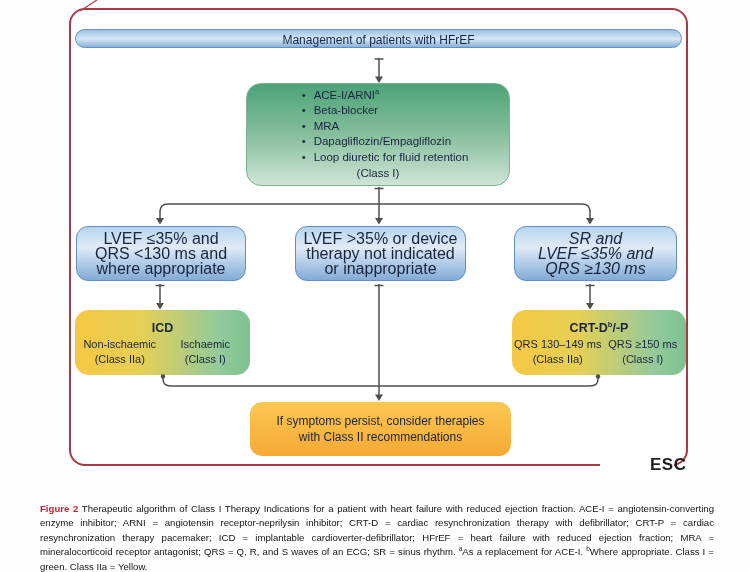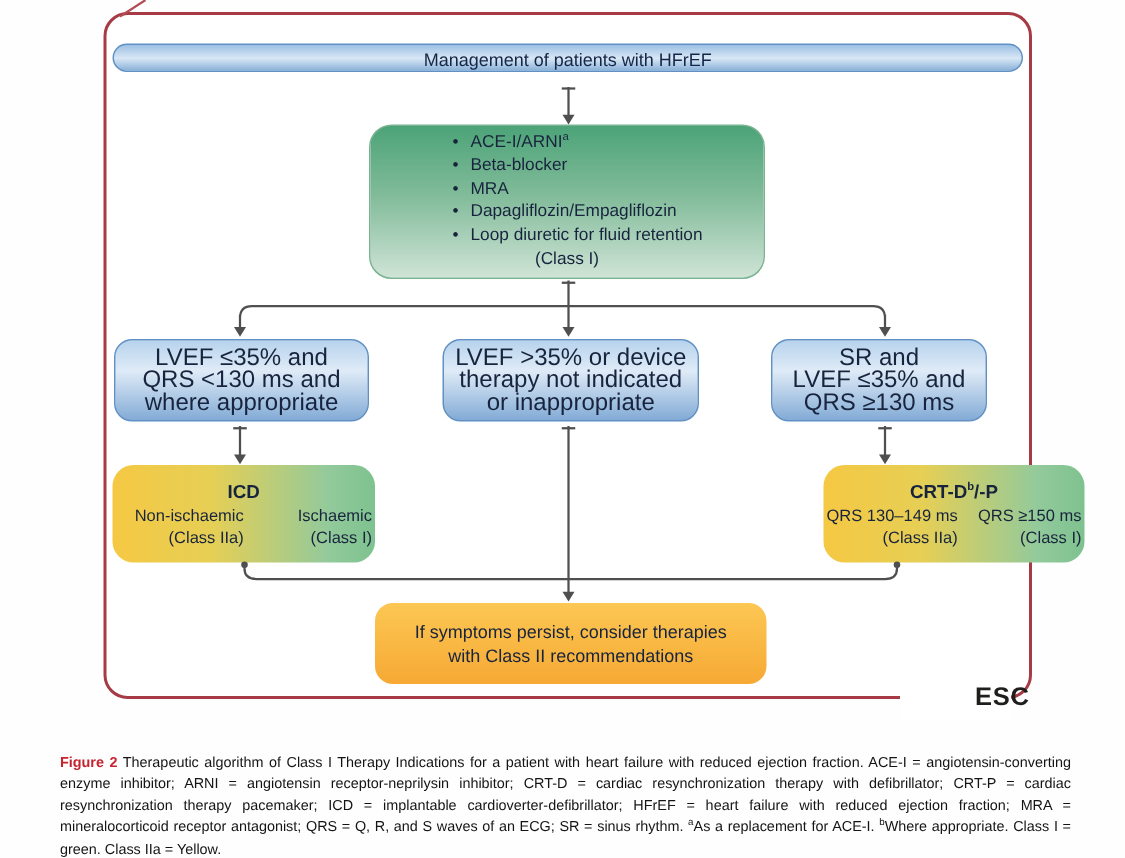--- a/index.html
+++ b/index.html
@@ -30,30 +30,30 @@
   .therapy-box li{line-height:15.5px;white-space:nowrap;}
   .blt{display:inline-block;width:20px;text-align:center;}
   .class-line{line-height:16px;}
   .criteria{
     top:226px;height:55px;border-radius:12px;border:1px solid #6190c4;
     font-size:16px;line-height:15px;
     background:linear-gradient(180deg,#b7d3ed 0%,#dfebf7 38%,#83abd6 100%);
   }
   .c1{left:76px;width:170px;}
   .c2{left:295px;width:171px;}
-  .c3{left:514px;width:144px;}
+  .c3{left:514px;width:163px;font-style:italic;}
   .outcome{
     top:310px;height:65px;border-radius:14px;font-size:11px;padding:2px 2px;
     background:linear-gradient(90deg,#f5c843 0%,#e6cf55 38%,#93ca9b 82%,#7ec28f 100%);
   }
   .icd{left:75px;width:175px;}
-  .crt{left:512px;width:174px;margin-left:37px;}
+  .crt{left:512px;width:174px;}
   .outcome .ttl{font-weight:bold;font-size:12.5px;line-height:18px;white-space:nowrap;}
   .cells{display:flex;width:100%;}
-  .cell{flex:1;line-height:14.5px;white-space:nowrap;text-align:right;}
+  .cell{flex:1;line-height:14.5px;white-space:nowrap;}
   .persist{
     left:250px;top:402px;width:261px;height:54px;border-radius:12px;
     font-size:12px;line-height:16px;
     background:linear-gradient(180deg,#fcc753 0%,#f6a934 100%);
   }
   sup{font-size:7.5px;vertical-align:super;line-height:0;}
   .connectors{position:absolute;left:0;top:0;pointer-events:none;}
   .esc{
     position:absolute;left:600px;top:451px;width:74px;height:28px;background:#ffffff;
     display:flex;align-items:center;gap:48px;

